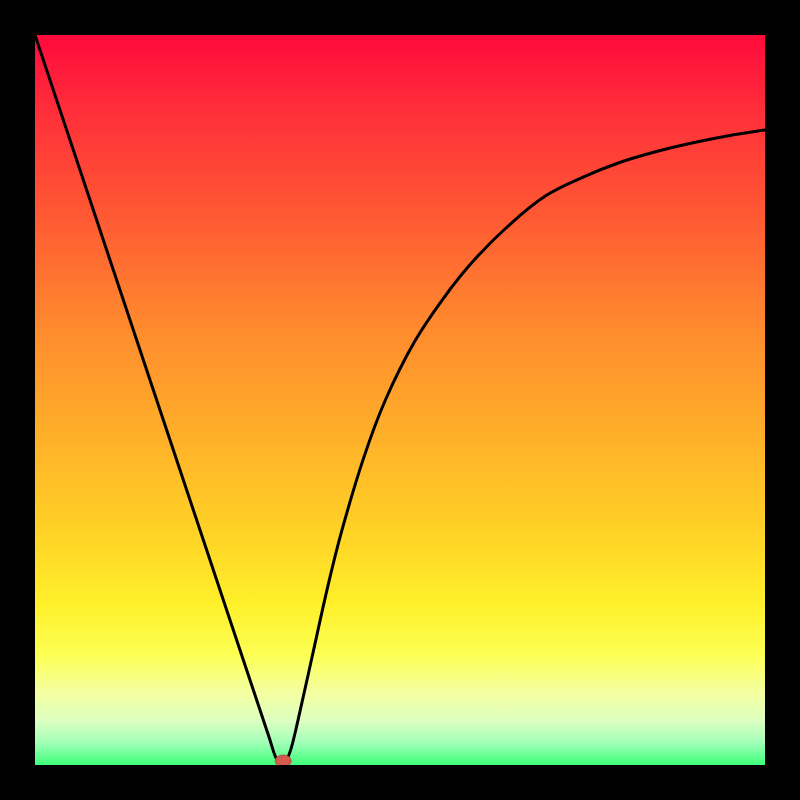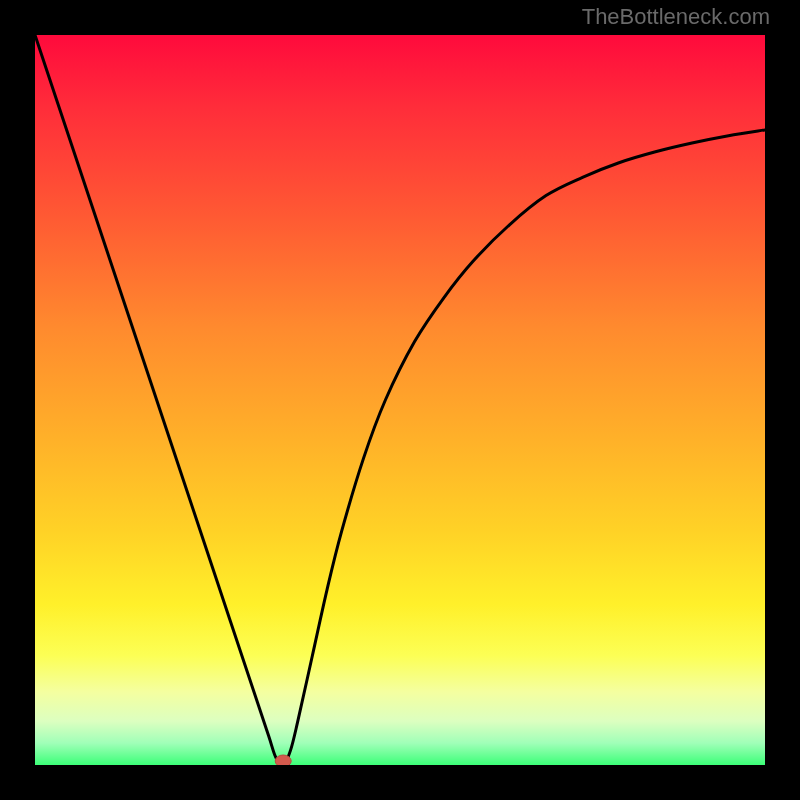--- a/index.html
+++ b/index.html
@@ -61,21 +61,20 @@
     fill: #d45a4d;
     stroke: #b84a40;
     stroke-width: 1;
   }
 </style>
 </head>
 <body>
 
 <div class="container">
 
-  <div class="watermark">TheBottleneck.com</div>
 
   <div class="plot-area">
     <svg class="curve" viewBox="0 0 730 730" preserveAspectRatio="none">
       <path id="curve-path" fill="none" stroke="#000" stroke-width="3" stroke-linecap="round" stroke-linejoin="round" d="M 0 0 C 6.083333333333333 18.25 24.333333333333336 73 36.5 109.5 C 48.666666666666664 146 60.833333333333336 182.50000000000006 73 219.00000000000006 C 85.16666666666667 255.50000000000006 97.33333333333333 291.99999999999994 109.5 328.49999999999994 C 121.66666666666667 364.99999999999994 133.83333333333334 401.5 146 438 C 158.16666666666666 474.5 170.33333333333334 511 182.5 547.5 C 194.66666666666666 584 210.48333333333335 631.45 219 657 C 227.51666666666665 682.55 229.95 689.8499999999999 233.6 700.8 C 237.25 711.75 238.46666666666667 717.8333333333334 240.9 722.7 C 243.33333333333334 727.5666666666667 245.76666666666668 731.2166666666667 248.20000000000002 730 C 250.63333333333335 728.7833333333333 253.06666666666663 722.6999999999999 255.49999999999997 715.4 C 257.9333333333333 708.1 259.15000000000003 702.0166666666667 262.8 686.2 C 266.45 670.3833333333334 272.5333333333333 642.4 277.4 620.5 C 282.26666666666665 598.6 287.1333333333333 575.4833333333333 292 554.8 C 296.8666666666667 534.1166666666666 300.51666666666665 518.3 306.59999999999997 496.4 C 312.6833333333333 474.5 321.2 445.3 328.5 423.40000000000003 C 335.8 401.50000000000006 341.8833333333333 384.4666666666667 350.4 365 C 358.91666666666663 345.5333333333333 369.8666666666667 323.6333333333333 379.6 306.6 C 389.33333333333337 289.5666666666667 399.06666666666666 276.18333333333334 408.8 262.8 C 418.53333333333336 249.41666666666669 427.05 238.4666666666667 438 226.3 C 448.95 214.13333333333333 462.33333333333337 200.74999999999994 474.5 189.79999999999995 C 486.66666666666663 178.84999999999997 498.83333333333326 168.50833333333335 510.99999999999994 160.60000000000002 C 523.1666666666666 152.6916666666667 535.3333333333334 147.8249999999999 547.5 142.3499999999999 C 559.6666666666666 136.87499999999991 571.8333333333334 132.0083333333333 584 127.75 C 596.1666666666666 123.49166666666669 608.3333333333334 120.08500000000008 620.5 116.80000000000007 C 632.6666666666666 113.51500000000006 644.8333333333334 110.71666666666664 657 108.03999999999996 C 669.1666666666666 105.36333333333329 681.3333333333334 102.93 693.5 100.74000000000001 C 705.6666666666666 98.55000000000001 723.9166666666666 95.87333333333332 730 94.89999999999998"></path>
       <ellipse id="min-dot" class="min-dot" rx="8" ry="6" cx="248.20000000000002" cy="726"></ellipse>
     </svg>
   </div>
 
 </div>
 

